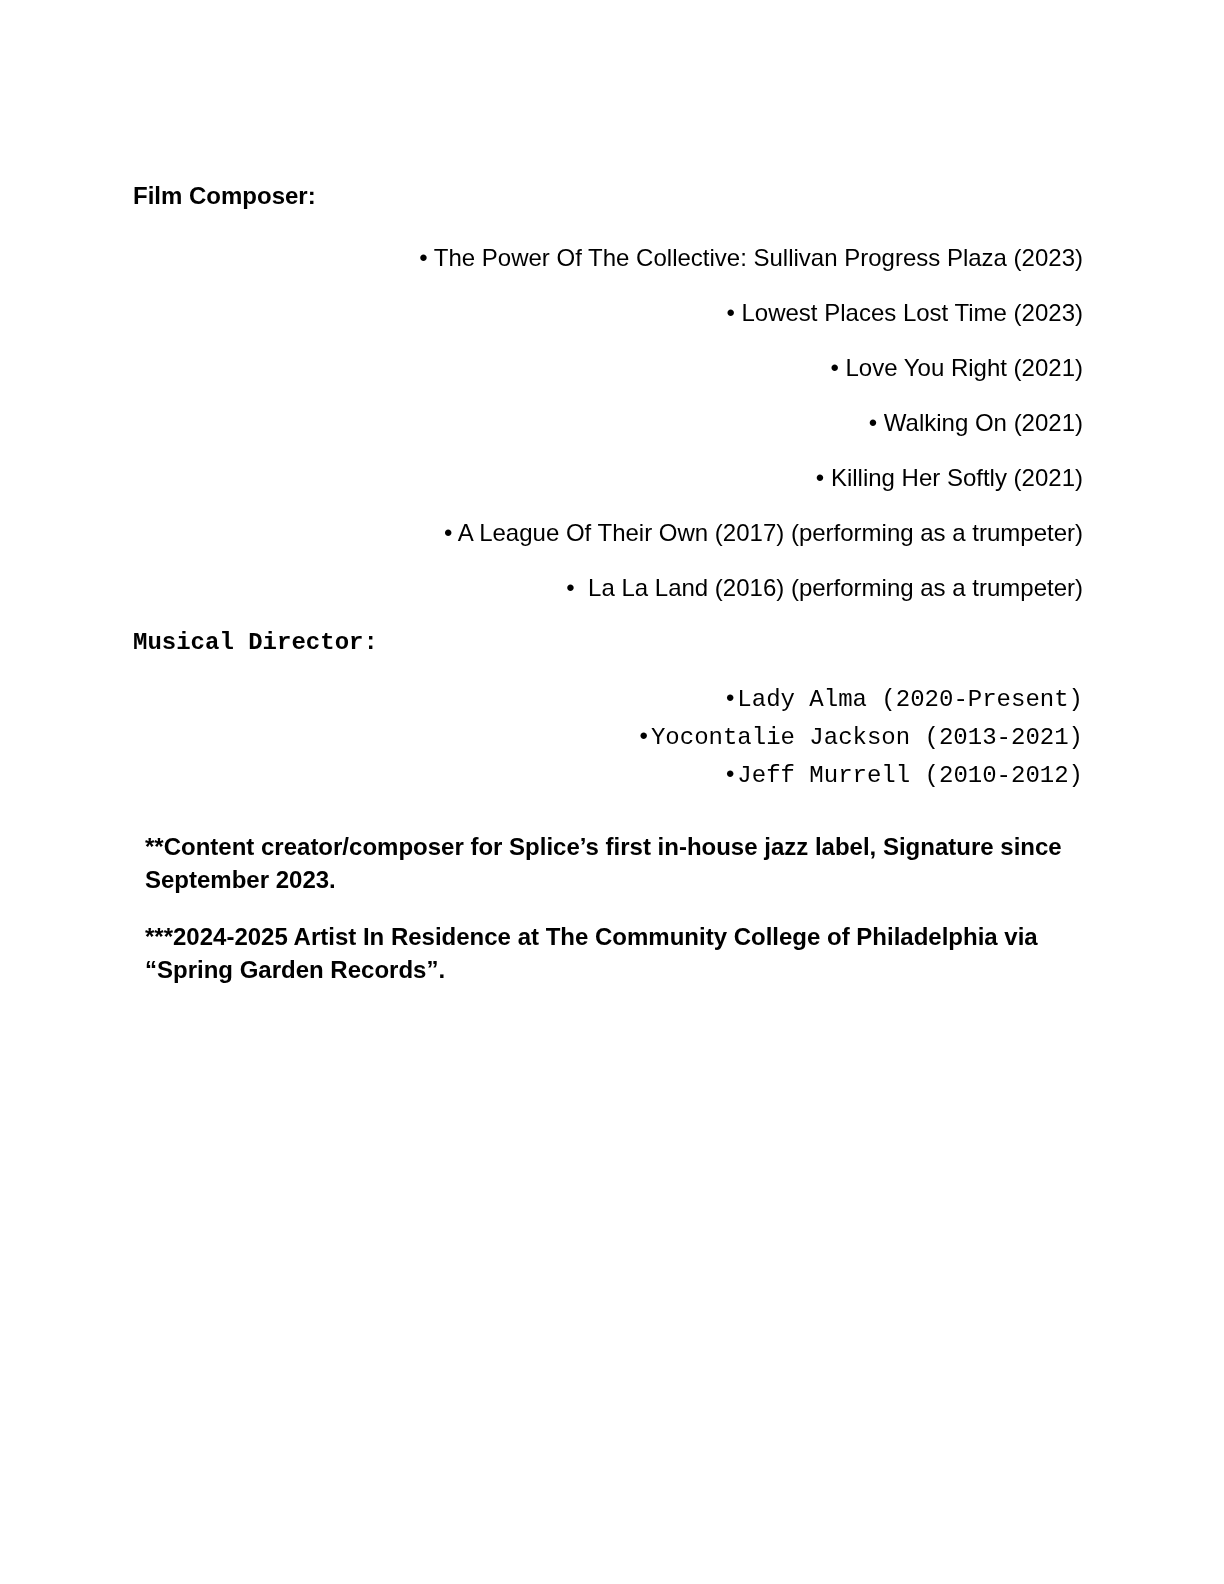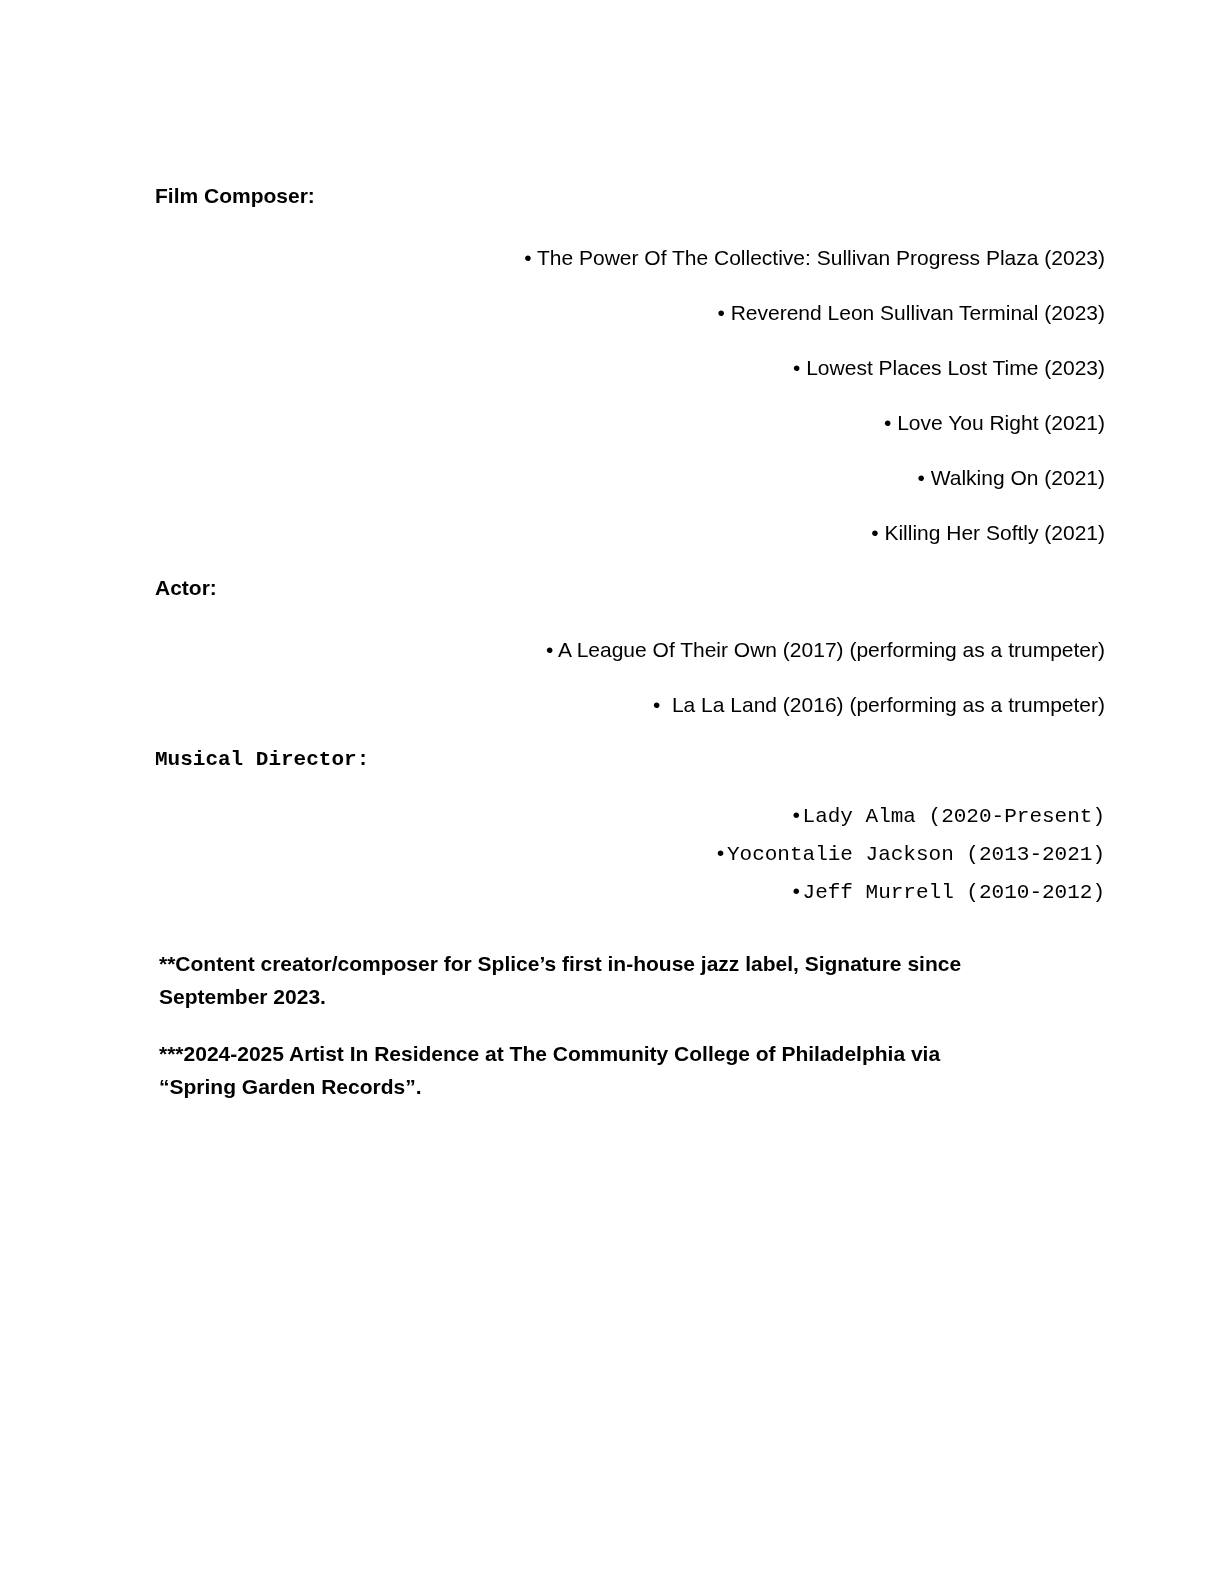--- a/index.html
+++ b/index.html
@@ -13,23 +13,23 @@
     height: 1584px;
     background: #ffffff;
     font-family: "Liberation Sans", sans-serif;
     color: #000000;
     overflow: hidden;
     box-sizing: border-box;
   }
   .doc-content {
     position: absolute;
     top: 183px;
-    left: 155px;
+    left: 133px;
     width: 950px;
-    font-size: 21px;
+    font-size: 24px;
     line-height: 25px;
   }
   .section-heading {
     font-weight: 700;
     white-space: pre-wrap;
     margin: 0 0 37px 0;
   }
   .list-item {
     white-space: pre-wrap;
     margin: 0 0 30px 0;
@@ -46,41 +46,39 @@
   }
   .sec-actor { margin-top: 0; }
   .sec-musical { margin-top: 7px; font-family: Liberation Mono, monospace; }
   .footnotes {
     margin-top: 42px;
   }
   .footnote {
     font-weight: 700;
     white-space: pre-wrap;
     line-height: 33px;
-    margin: 0 0 24px 4px;
+    margin: 0 0 24px 12px;
   }
 </style>
 </head>
 <body>
 
 <div class="doc-page">
   <div class="doc-content">
 
     <div class="section sec-film">
       <div class="section-heading">Film Composer:</div>
       <div class="list-item">• The Power Of The Collective: Sullivan Progress Plaza (2023)</div>
-      <div class="list-item">• Reverend Leon Sullivan Terminal (2023)</div>
       <div class="list-item">• Lowest Places Lost Time (2023)</div>
       <div class="list-item">• Love You Right (2021)</div>
       <div class="list-item">• Walking On (2021)</div>
       <div class="list-item">• Killing Her Softly (2021)</div>
     </div>
 
     <div class="section sec-actor">
-      <div class="section-heading">Actor:</div>
       <div class="list-item">• A League Of Their Own (2017) (performing as a trumpeter)</div>
       <div class="list-item">•  La La Land (2016) (performing as a trumpeter)</div>
     </div>
 
     <div class="section sec-musical">
       <div class="section-heading" style="margin-bottom:32px;">Musical Director:</div>
       <div class="list-item tight">•Lady Alma (2020-Present)</div>
       <div class="list-item tight">•Yocontalie Jackson (2013-2021)</div>
       <div class="list-item tight">•Jeff Murrell (2010-2012)</div>
     </div>

